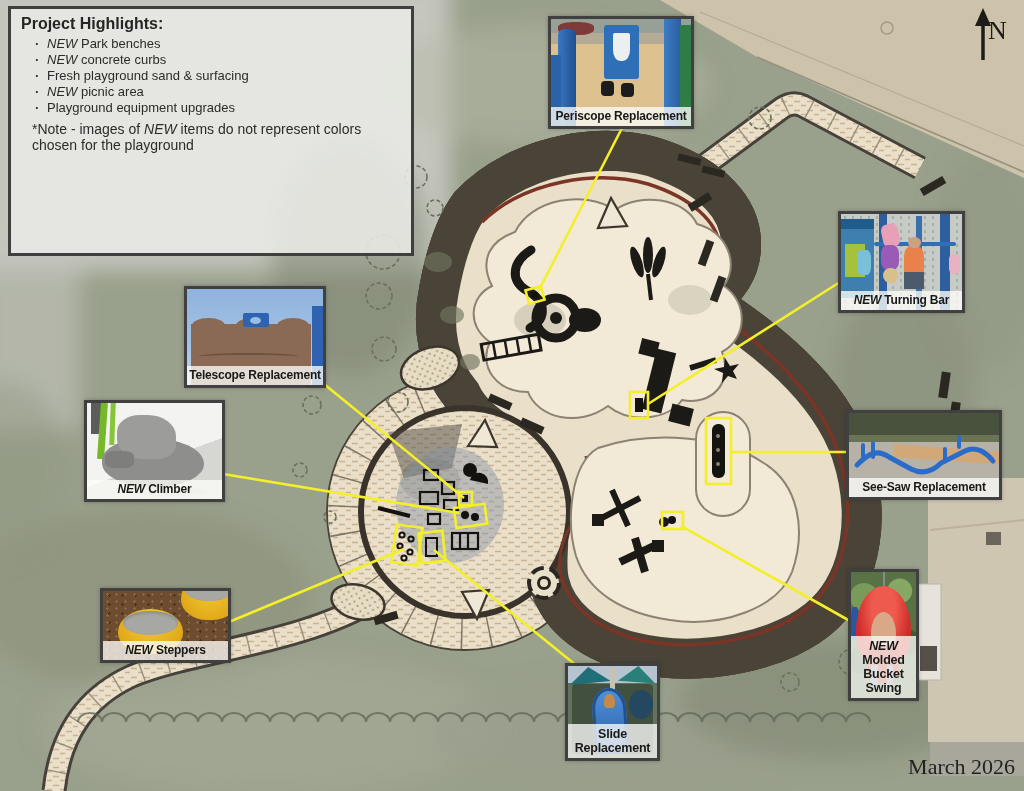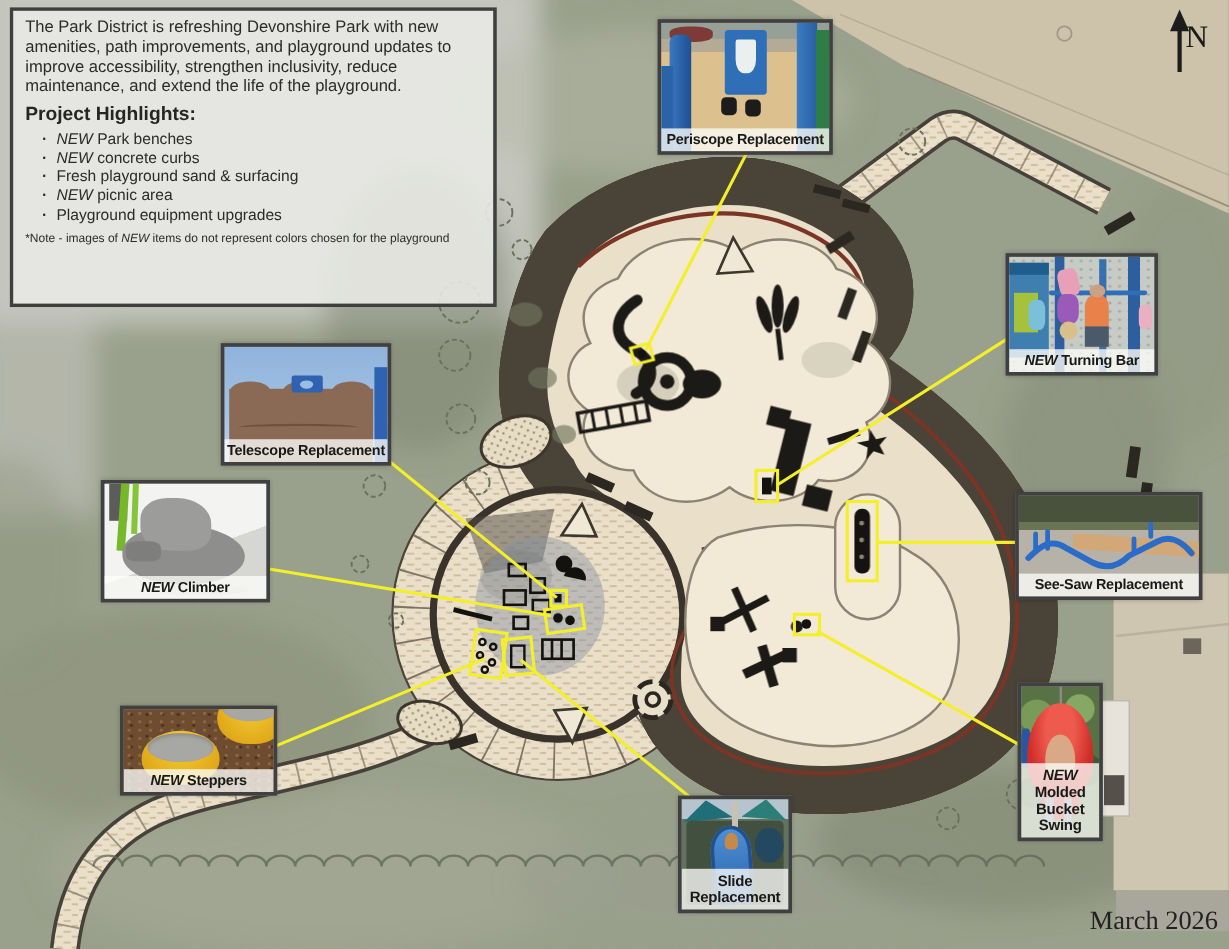--- a/index.html
+++ b/index.html
@@ -10,21 +10,21 @@
   
   .info-box{position:absolute;left:8px;top:6px;width:406px;height:250px;box-sizing:border-box;
     background:rgba(233,234,230,0.88);border:3px solid #3f3f3d;padding:6px 10px 4px 10px;color:#2b2b29;}
   .info-title{font-family:"Liberation Serif",serif;font-weight:bold;font-size:19px;
     text-decoration:underline;color:#1d1d1b;margin:0 0 5px 0;letter-spacing:0.2px;}
   .info-desc{font-size:13.8px;line-height:16.4px;margin:0 0 6px 0;}
   .info-highlights-heading{font-size:16px;font-weight:bold;margin:0 0 3px 0;color:#252523;}
   .info-list{list-style:none;margin:0 0 5px 0;padding:0 0 0 14px;}
   .info-list li{font-size:13px;line-height:15.9px;padding-left:12px;position:relative;}
   .info-list li::before{content:"\00B7";position:absolute;left:0;top:0;font-weight:bold;}
-  .info-note{font-size:10px;line-height:16px;margin:2px 0 0 0;}
+  .info-note{font-size:14px;line-height:16px;margin:2px 0 0 11px;}
   .em-new{font-style:italic;}
 
   
   .thumb{position:absolute;border:3px solid #404040;box-sizing:border-box;overflow:hidden;
     background:#888;box-shadow:0 0 4px rgba(0,0,0,0.25);}
   .scene{position:absolute;left:0;top:0;right:0;bottom:0;}
   .scene div{position:absolute;}
   .thumb-label{position:absolute;left:0;right:0;bottom:0;background:rgba(252,252,249,0.78);
     color:#191917;font-weight:bold;font-size:12px;line-height:1.12;text-align:center;
     padding:3px 1px;white-space:nowrap;letter-spacing:-0.2px;}
@@ -348,21 +348,20 @@
       <line x1="223" y1="474" x2="459" y2="513"></line>
       <line x1="229" y1="622" x2="404" y2="549"></line>
       <line x1="577" y1="666" x2="434" y2="550"></line>
       <line x1="840" y1="282" x2="648" y2="404"></line>
       <line x1="848" y1="452" x2="731" y2="452"></line>
       <line x1="850" y1="621" x2="681" y2="526"></line>
     </g>
   </svg>
 
   <div class="info-box">
-    <p class="info-desc">The Park District is refreshing Devonshire Park with new amenities, path improvements, and playground updates to improve accessibility, strengthen inclusivity, reduce maintenance, and extend the life of the playground.</p>
     <div class="info-highlights-heading">Project Highlights:</div>
     <ul class="info-list">
       <li><i class="em-new">NEW</i> <span>Park benches</span></li>
       <li><i class="em-new">NEW</i> <span>concrete curbs</span></li>
       <li><i class="em-new"></i><span>Fresh playground sand &amp; surfacing</span></li>
       <li><i class="em-new">NEW</i> <span>picnic area</span></li>
       <li><i class="em-new"></i><span>Playground equipment upgrades</span></li>
     </ul>
     <p class="info-note"><span>*Note - images of </span><i class="em-new">NEW</i><span> items do not represent colors chosen for the playground</span></p>
   </div>

